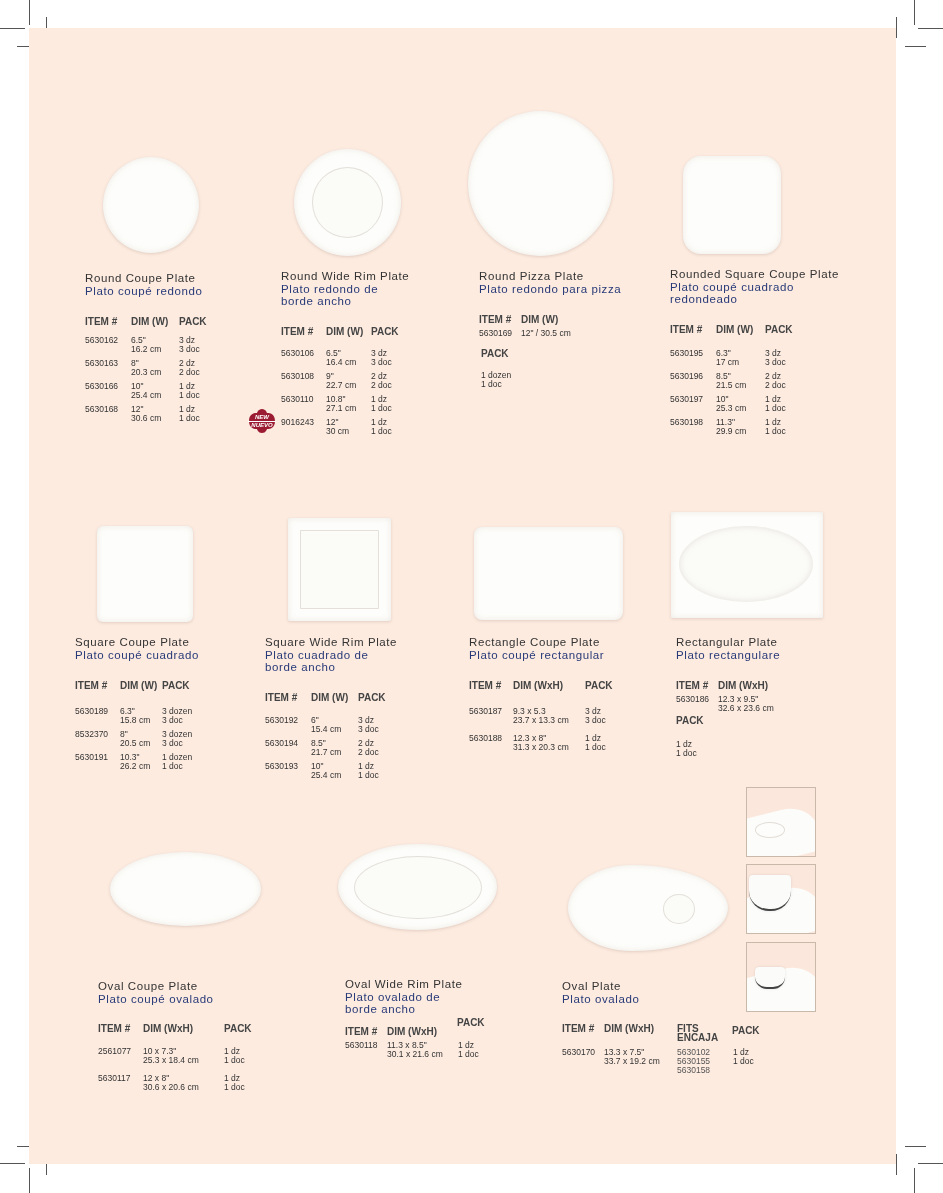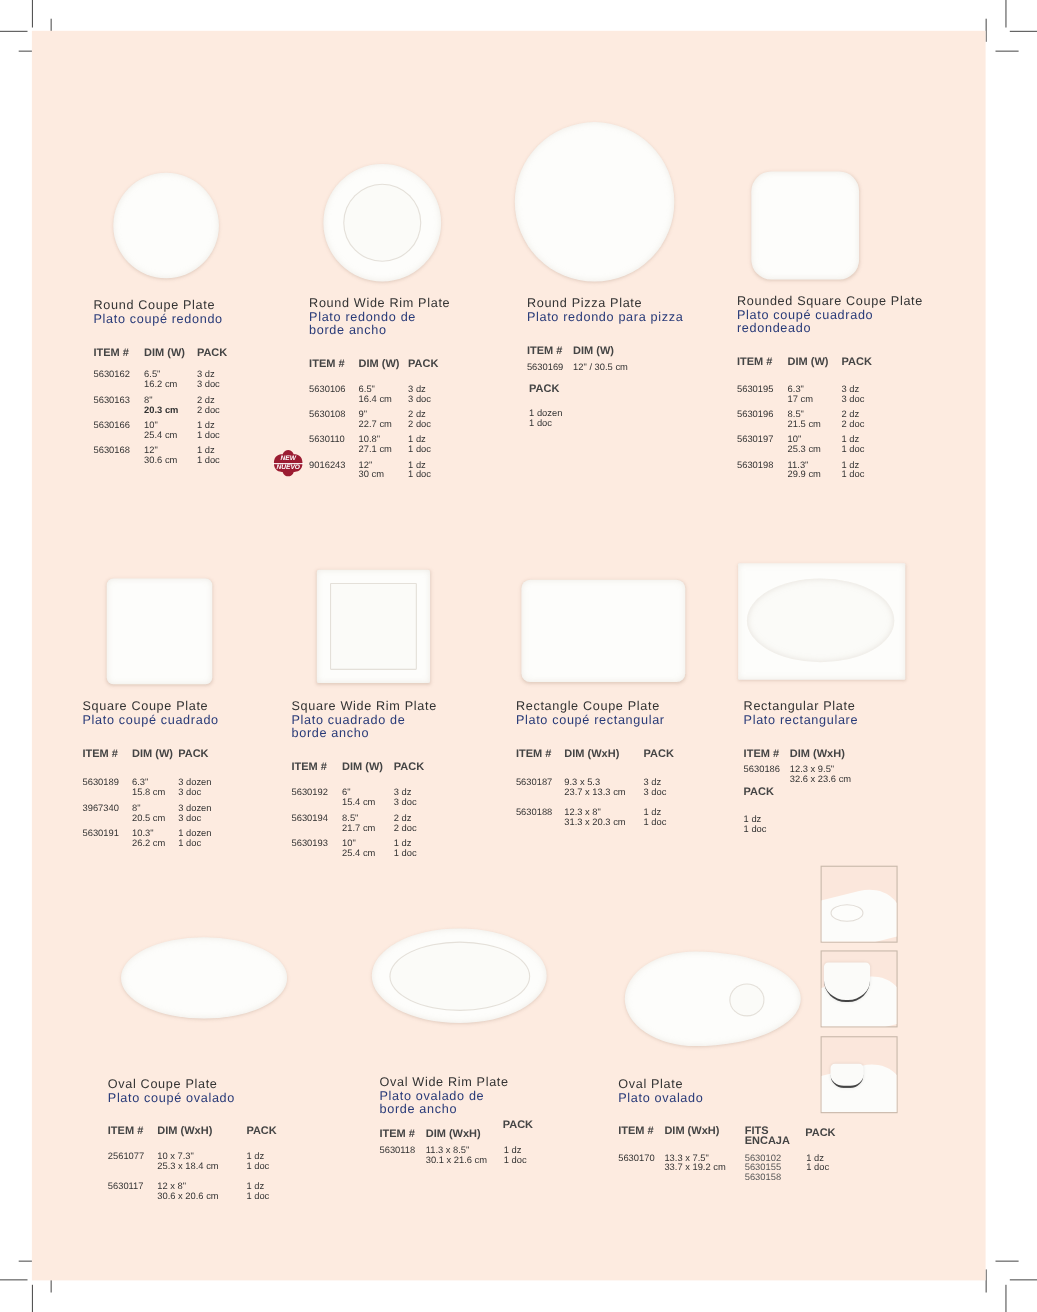--- a/index.html
+++ b/index.html
@@ -54,21 +54,21 @@
   <div class="hdr" style="left:94px;top:44px;">PACK</div>
 
   <div class="cell" style="left:0;top:64px;">5630162</div>
   <div class="cell" style="left:46px;top:64px;">6.5"</div>
   <div class="cell" style="left:46px;top:73px;">16.2 cm</div>
   <div class="cell" style="left:94px;top:64px;">3 dz</div>
   <div class="cell" style="left:94px;top:73px;">3 doc</div>
 
   <div class="cell" style="left:0;top:87px;">5630163</div>
   <div class="cell" style="left:46px;top:87px;">8"</div>
-  <div class="cell" style="left:46px;top:96px;font-weight:bold;">20.3 cm</div>
+  <div class="cell" style="left:46px;top:96px;">20.3 cm</div>
   <div class="cell" style="left:94px;top:87px;">2 dz</div>
   <div class="cell" style="left:94px;top:96px;">2 doc</div>
 
   <div class="cell" style="left:0;top:110px;">5630166</div>
   <div class="cell" style="left:46px;top:110px;">10"</div>
   <div class="cell" style="left:46px;top:119px;">25.4 cm</div>
   <div class="cell" style="left:94px;top:110px;">1 dz</div>
   <div class="cell" style="left:94px;top:119px;">1 doc</div>
 
   <div class="cell" style="left:0;top:133px;">5630168</div>
@@ -181,21 +181,21 @@
   <div class="hdr" style="left:0;top:44px;">ITEM #</div>
   <div class="hdr" style="left:45px;top:44px;">DIM (W)</div>
   <div class="hdr" style="left:87px;top:44px;">PACK</div>
 
   <div class="cell" style="left:0;top:71px;">5630189</div>
   <div class="cell" style="left:45px;top:71px;">6.3"</div>
   <div class="cell" style="left:45px;top:80px;">15.8 cm</div>
   <div class="cell" style="left:87px;top:71px;">3 dozen</div>
   <div class="cell" style="left:87px;top:80px;">3 doc</div>
 
-  <div class="cell" style="left:0;top:94px;">3967340</div>
+  <div class="cell" style="left:0;top:94px;">8532370</div>
   <div class="cell" style="left:45px;top:94px;">8"</div>
   <div class="cell" style="left:45px;top:103px;">20.5 cm</div>
   <div class="cell" style="left:87px;top:94px;">3 dozen</div>
   <div class="cell" style="left:87px;top:103px;">3 doc</div>
 
   <div class="cell" style="left:0;top:117px;">5630191</div>
   <div class="cell" style="left:45px;top:117px;">10.3"</div>
   <div class="cell" style="left:45px;top:126px;">26.2 cm</div>
   <div class="cell" style="left:87px;top:117px;">1 dozen</div>
   <div class="cell" style="left:87px;top:126px;">1 doc</div>

